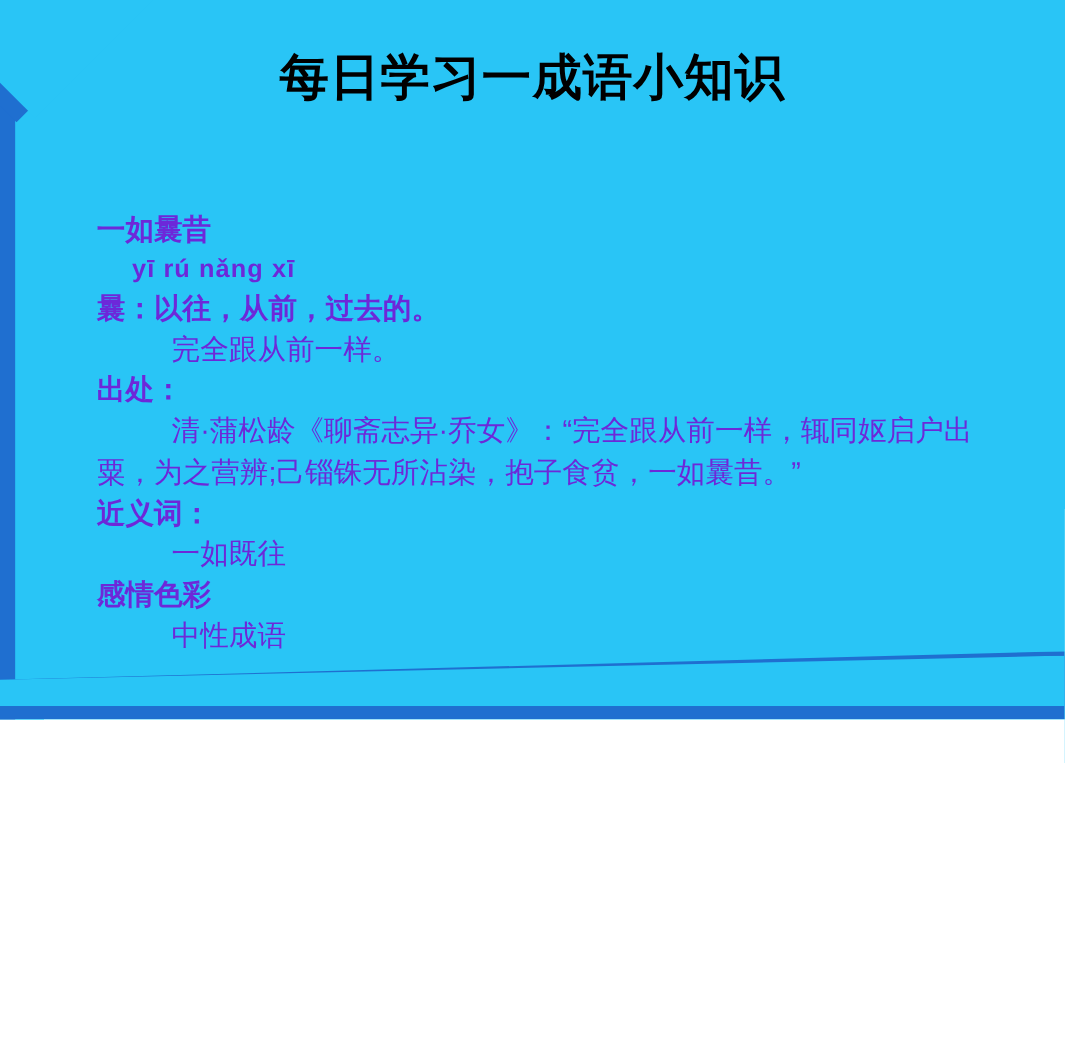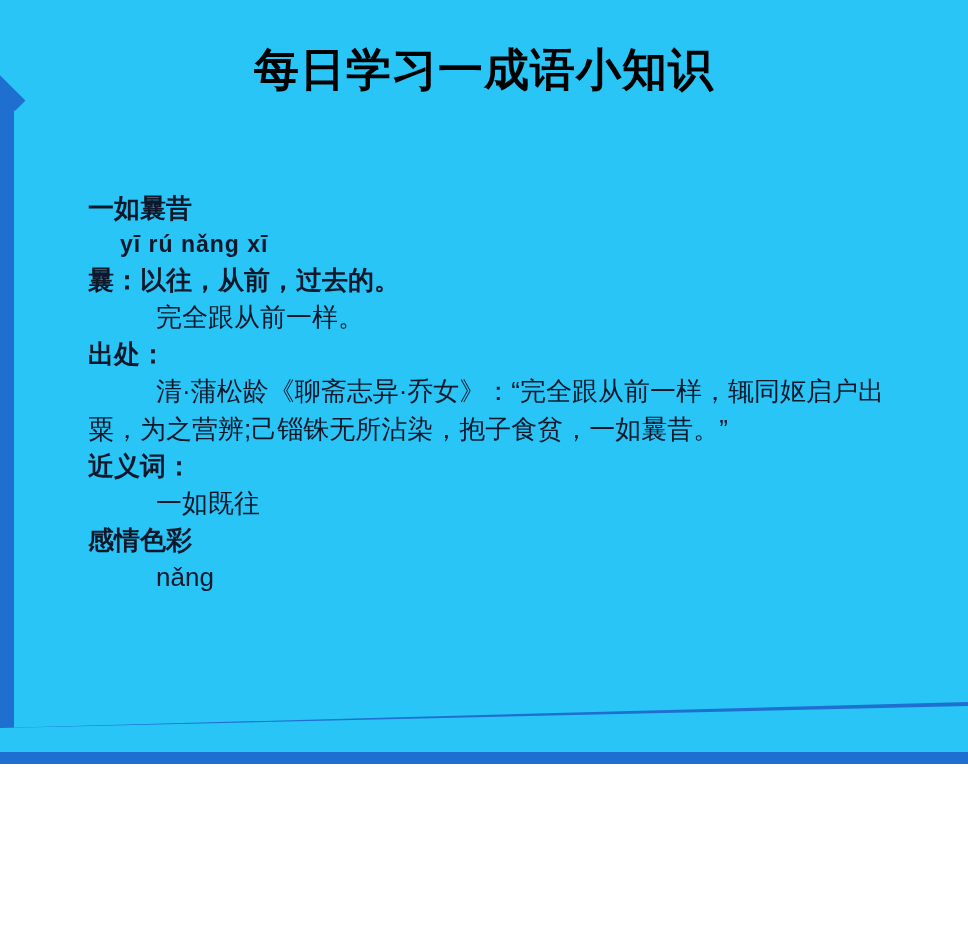--- a/index.html
+++ b/index.html
@@ -11,21 +11,21 @@
     height: 949px;
     background: #ffffff;
     font-family: "Liberation Sans", "DejaVu Sans", sans-serif;
     overflow: hidden;
   }
   .poster {
     position: absolute;
     left: 0;
     top: 0;
     width: 968px;
-    height: 764px;
+    height: 654px;
     background: #29c5f6;
     overflow: hidden;
   }
   
   .corner-accent {
     position: absolute;
     left: -60px;
     top: -70px;
     width: 150px;
     height: 150px;
@@ -85,21 +85,21 @@
     font-size: 45px;
     font-weight: bold;
     color: #000000;
     letter-spacing: 1px;
   }
   .content {
     position: absolute;
     left: 88px;
     top: 190px;
     width: 800px;
-    color: #0f172a;
+    color: #6d28d9;
   }
   .line {
     font-size: 26px;
     font-weight: bold;
     line-height: 36px;
     white-space: pre-wrap;
   }
   .pinyin {
     font-size: 23px;
     font-weight: bold;
@@ -135,21 +135,21 @@
 
     <div class="body-text">完全跟从前一样。</div>
 
     <div class="line">出处：</div>
     <div class="body-text">清·蒲松龄《聊斋志异·乔女》：“完全跟从前一样，辄同妪启户出粟，为之营辨;己锱铢无所沾染，抱子食贫，一如曩昔。”</div>
 
     <div class="line">近义词：</div>
     <div class="body-text">一如既往</div>
 
     <div class="line">感情色彩</div>
-    <div class="body-text">nǎng</div>
+    <div class="body-text">中性成语</div>
 
     <div class="spacer"></div>
 
   </div>
 
   <div class="bottom-band"></div>
   <div class="bottom-band-inner"></div>
 </div>
 
 </body></html>

